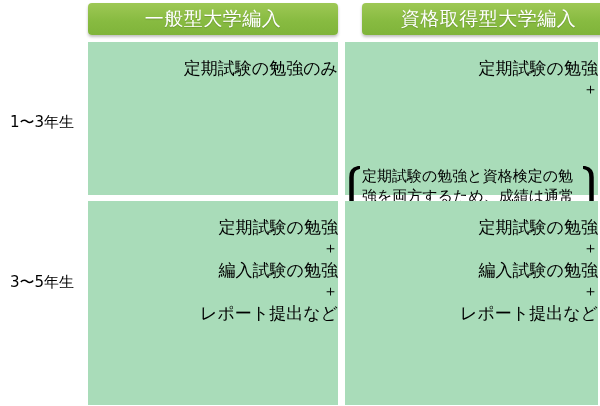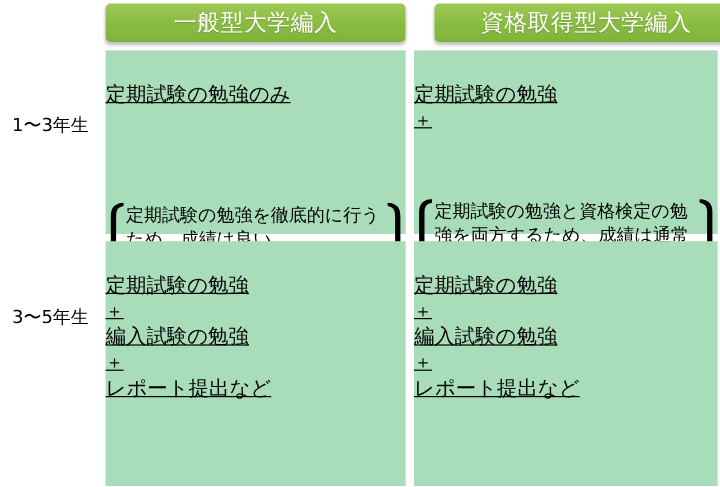--- a/index.html
+++ b/index.html
@@ -42,42 +42,42 @@
   #hdr-right { left: 345px; width: 253px; margin-left: 17px; }
 
   
   .row-label {
     position: absolute;
     left: 0;
     width: 84px;
     text-align: center;
     font-size: 15px;
     color: #000000;
+    margin-top: 18px;
   }
   #label-row1 { top: 95px; }
   #label-row2 { top: 255px; }
 
   
   .cell {
     position: absolute;
     background: #a9dcb9;
     box-sizing: border-box;
   }
   .cell.col-left  { left: 88px;  width: 250px; }
   .cell.col-right { left: 345px; width: 253px; }
   .cell.row-top    { top: 42px;  height: 153px; }
   .cell.row-bottom { top: 201px; height: 204px; }
 
   .cell-main {
-    text-align: left;
+    text-align: right;
     color: #000000;
     font-size: 17px;
     line-height: 1.42;
-    padding-top: 25px;
-    text-decoration: underline;
+    padding-top: 14px;
   }
   .cell-main .plus {
     display: block;
     font-size: 15px;
     line-height: 1.25;
   }
   .cell-main .ln { display: block; }
 
   
   .note {
@@ -117,33 +117,20 @@
     <span>資格取得型大学編入</span>
   </div>
 
   <div class="row-label" id="label-row1">1〜3年生</div>
   <div class="row-label" id="label-row2">3〜5年生</div>
 
   <div class="cell col-left row-top">
     <div class="cell-main">
       <span class="ln">定期試験の勉強のみ</span>
     </div>
-    <div class="note" id="note-tl">
-      <span class="brace">
-        <svg viewBox="0 0 11 100" preserveAspectRatio="none">
-          <path d="M10,2 C4,4 2.5,9 2.5,18 L2.5,82 C2.5,91 4,96 10,98" fill="none" stroke="#000" stroke-width="4.5" stroke-linecap="round"></path>
-        </svg>
-      </span>
-      <span class="note-text">定期試験の勉強を徹底的に行うため、成績は良い</span>
-      <span class="brace">
-        <svg viewBox="0 0 11 100" preserveAspectRatio="none">
-          <path d="M1,2 C7,4 8.5,9 8.5,18 L8.5,82 C8.5,91 7,96 1,98" fill="none" stroke="#000" stroke-width="4.5" stroke-linecap="round"></path>
-        </svg>
-      </span>
-    </div>
   </div>
 
   <div class="cell col-right row-top">
     <div class="cell-main">
       <span class="ln">定期試験の勉強</span>
       <span class="plus">＋</span>
     </div>
     <div class="note" id="note-tr">
       <span class="brace">
         <svg viewBox="0 0 11 100" preserveAspectRatio="none">

